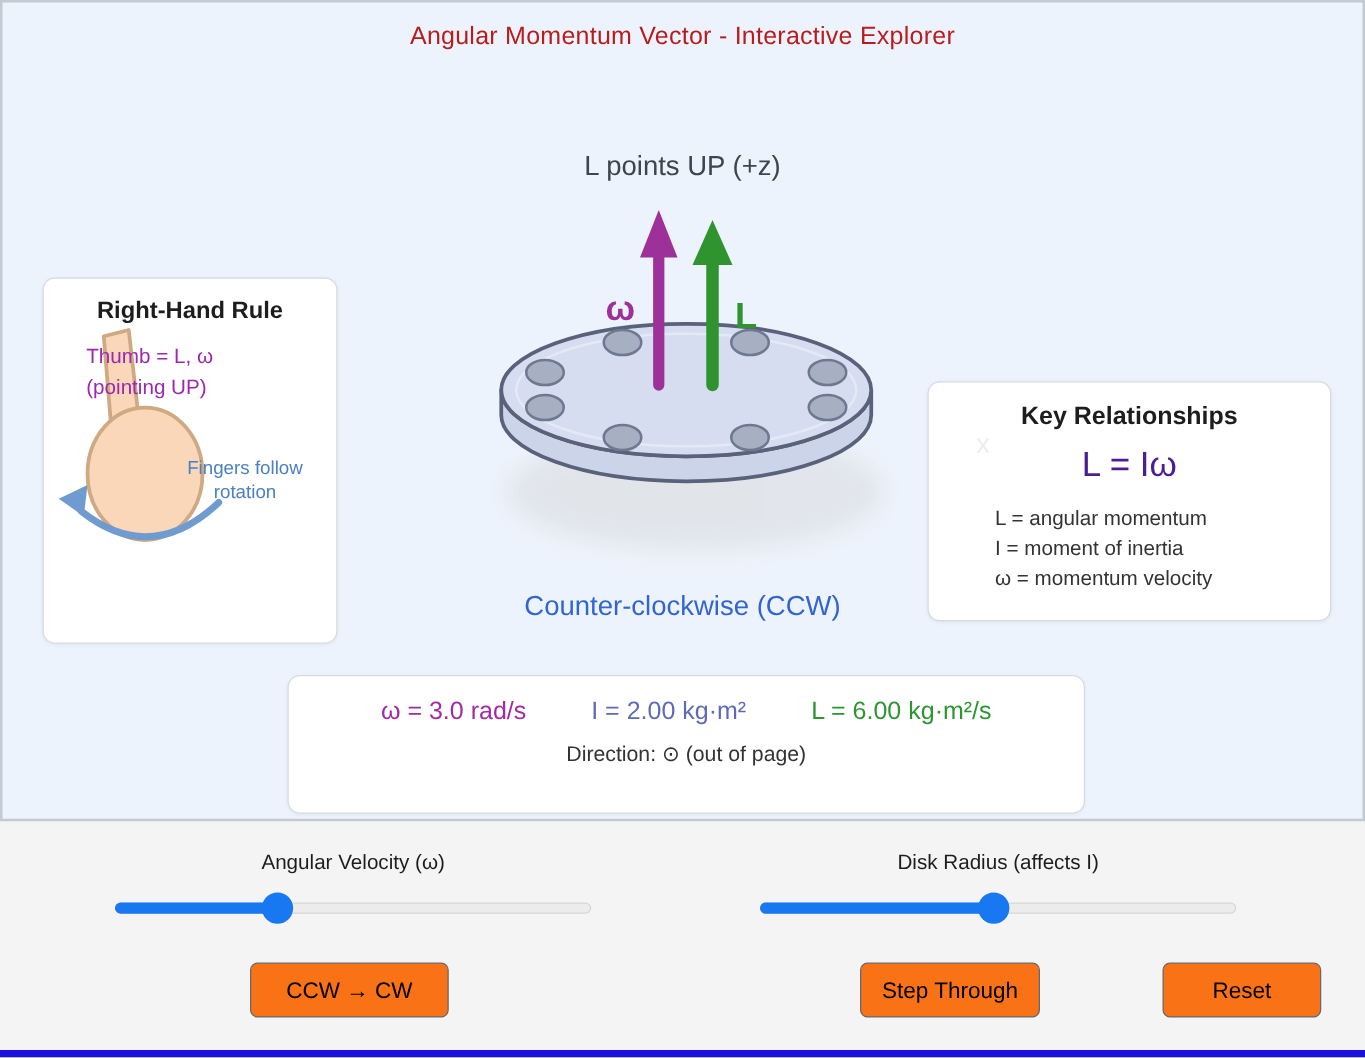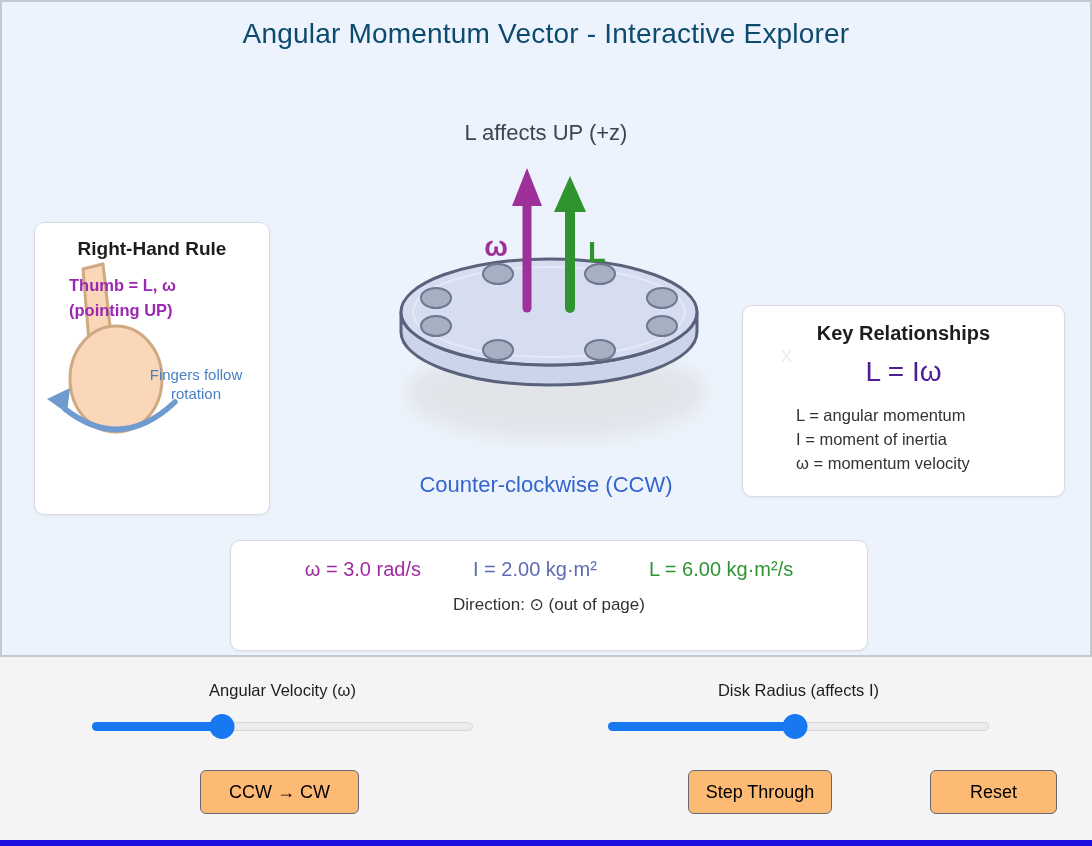--- a/index.html
+++ b/index.html
@@ -12,21 +12,21 @@
   }
   .canvas {
     position: absolute; left: 0; top: 0;
     width: 1092px; height: 657px;
     background: #edf3fc;
     border: 2px solid #c4cad2;
   }
   .app-title {
     position: absolute; top: 16px; left: 0; right: 0;
     text-align: center;
-    font-size: 28px; font-weight: 500; color: #0c4a6e;
+    font-size: 20px; font-weight: 500; color: #b91c1c;
     letter-spacing: 0.2px;
   }
   .top-label {
     position: absolute; top: 118px; left: 0; right: 0;
     text-align: center;
     font-size: 22px; color: #3d454e;
   }
   .disk-svg { position: absolute; left: 376px; top: 146px; }
   .ccw-label {
     position: absolute; top: 470px; left: 0; right: 0;
@@ -43,21 +43,21 @@
   
   .rhr-panel { left: 32px; top: 220px; width: 236px; height: 293px; }
   .rhr-title {
     position: absolute; top: 15px; left: 0; right: 0;
     text-align: center;
     font-size: 19px; font-weight: bold; color: #1d1d1f;
   }
   .rhr-hand-svg { position: absolute; left: 0; top: 36px; z-index: 0; }
   .rhr-thumb-text {
     position: absolute; left: 34px; top: 50px; z-index: 1;
-    font-size: 16.5px; line-height: 25px; color: #9c27b0; font-weight: bold;
+    font-size: 16.5px; line-height: 25px; color: #9c27b0;
   }
   .rhr-fingers-text {
     position: absolute; right: 14px; top: 142px; width: 118px; z-index: 1;
     text-align: center;
     font-size: 15px; line-height: 19px; color: #4a80c4;
   }
   
   .key-panel { left: 740px; top: 303px; width: 323px; height: 192px; padding-left: 18px; }
   .key-watermark {
     position: absolute; left: 38px; top: 36px;
@@ -109,21 +109,21 @@
     background: #1778f2; border-radius: 5px;
   }
   .slider .thumb {
     position: absolute; top: 0; left: var(--pct, 50%);
     width: 25px; height: 25px; border-radius: 50%;
     background: #1778f2;
     transform: translateX(-50%);
   }
   .btn {
     position: absolute; top: 770px; height: 44px;
-    background: #fdba74;
+    background: #f97316;
     border: 1px solid #65686c;
     border-radius: 6px;
     font-family: inherit;
     font-size: 18px; color: #000;
     cursor: pointer;
   }
   .btn-toggle { left: 200px; width: 159px; }
   .btn-step   { left: 688px; width: 144px; }
   .btn-reset  { left: 930px; width: 127px; }
   .bottom-bar {
@@ -132,21 +132,21 @@
     background: #1b10dd;
   }
 </style>
 </head>
 <body>
 
 <div class="canvas">
 
   <div class="app-title">Angular Momentum Vector - Interactive Explorer</div>
 
-  <div class="top-label">L affects UP (+z)</div>
+  <div class="top-label">L points UP (+z)</div>
 
   <svg class="disk-svg" width="344" height="312" viewBox="0 0 344 312">
     <defs>
       <filter id="softblur" x="-30%" y="-30%" width="160%" height="160%">
         <feGaussianBlur stdDeviation="9"></feGaussianBlur>
       </filter>
     </defs>
 
     <ellipse cx="178" cy="245" rx="150" ry="47" fill="#dadcdf" opacity="0.6" filter="url(#softblur)"></ellipse>
 

